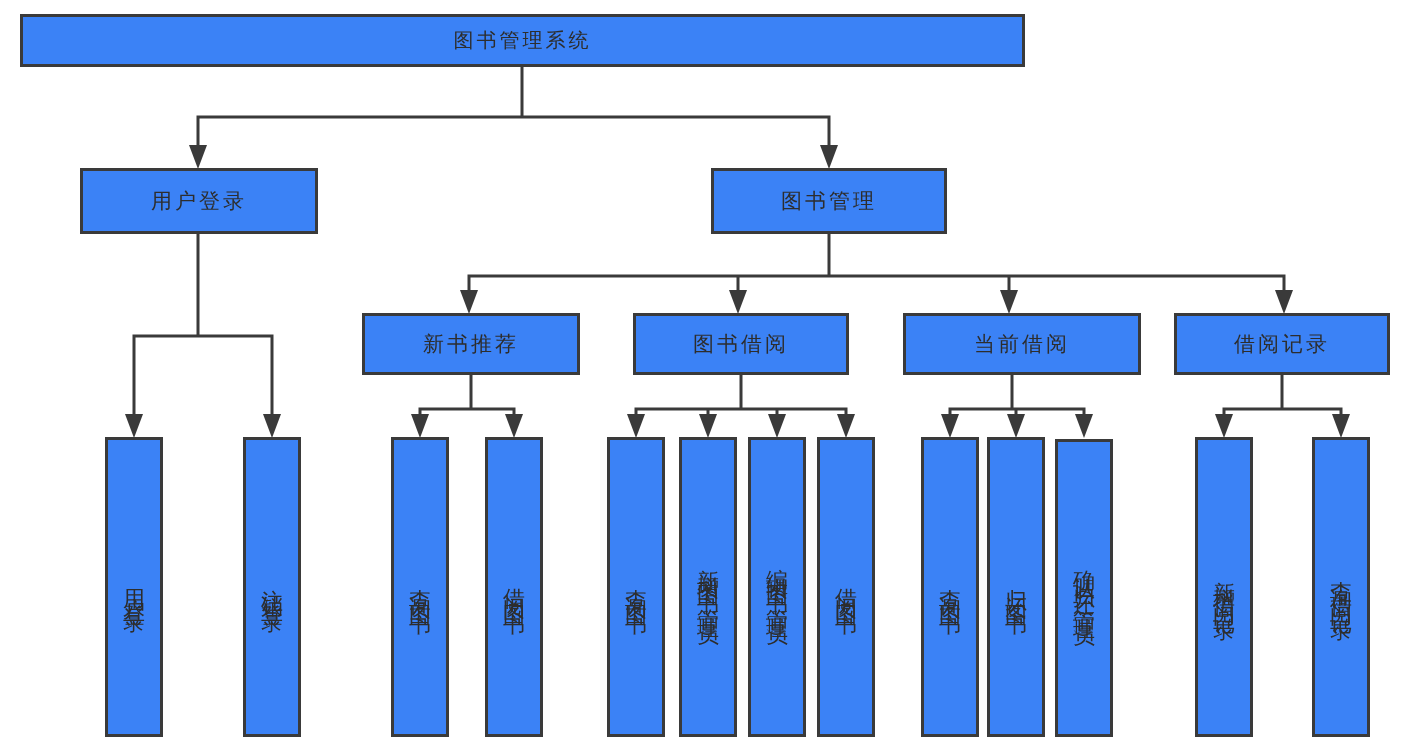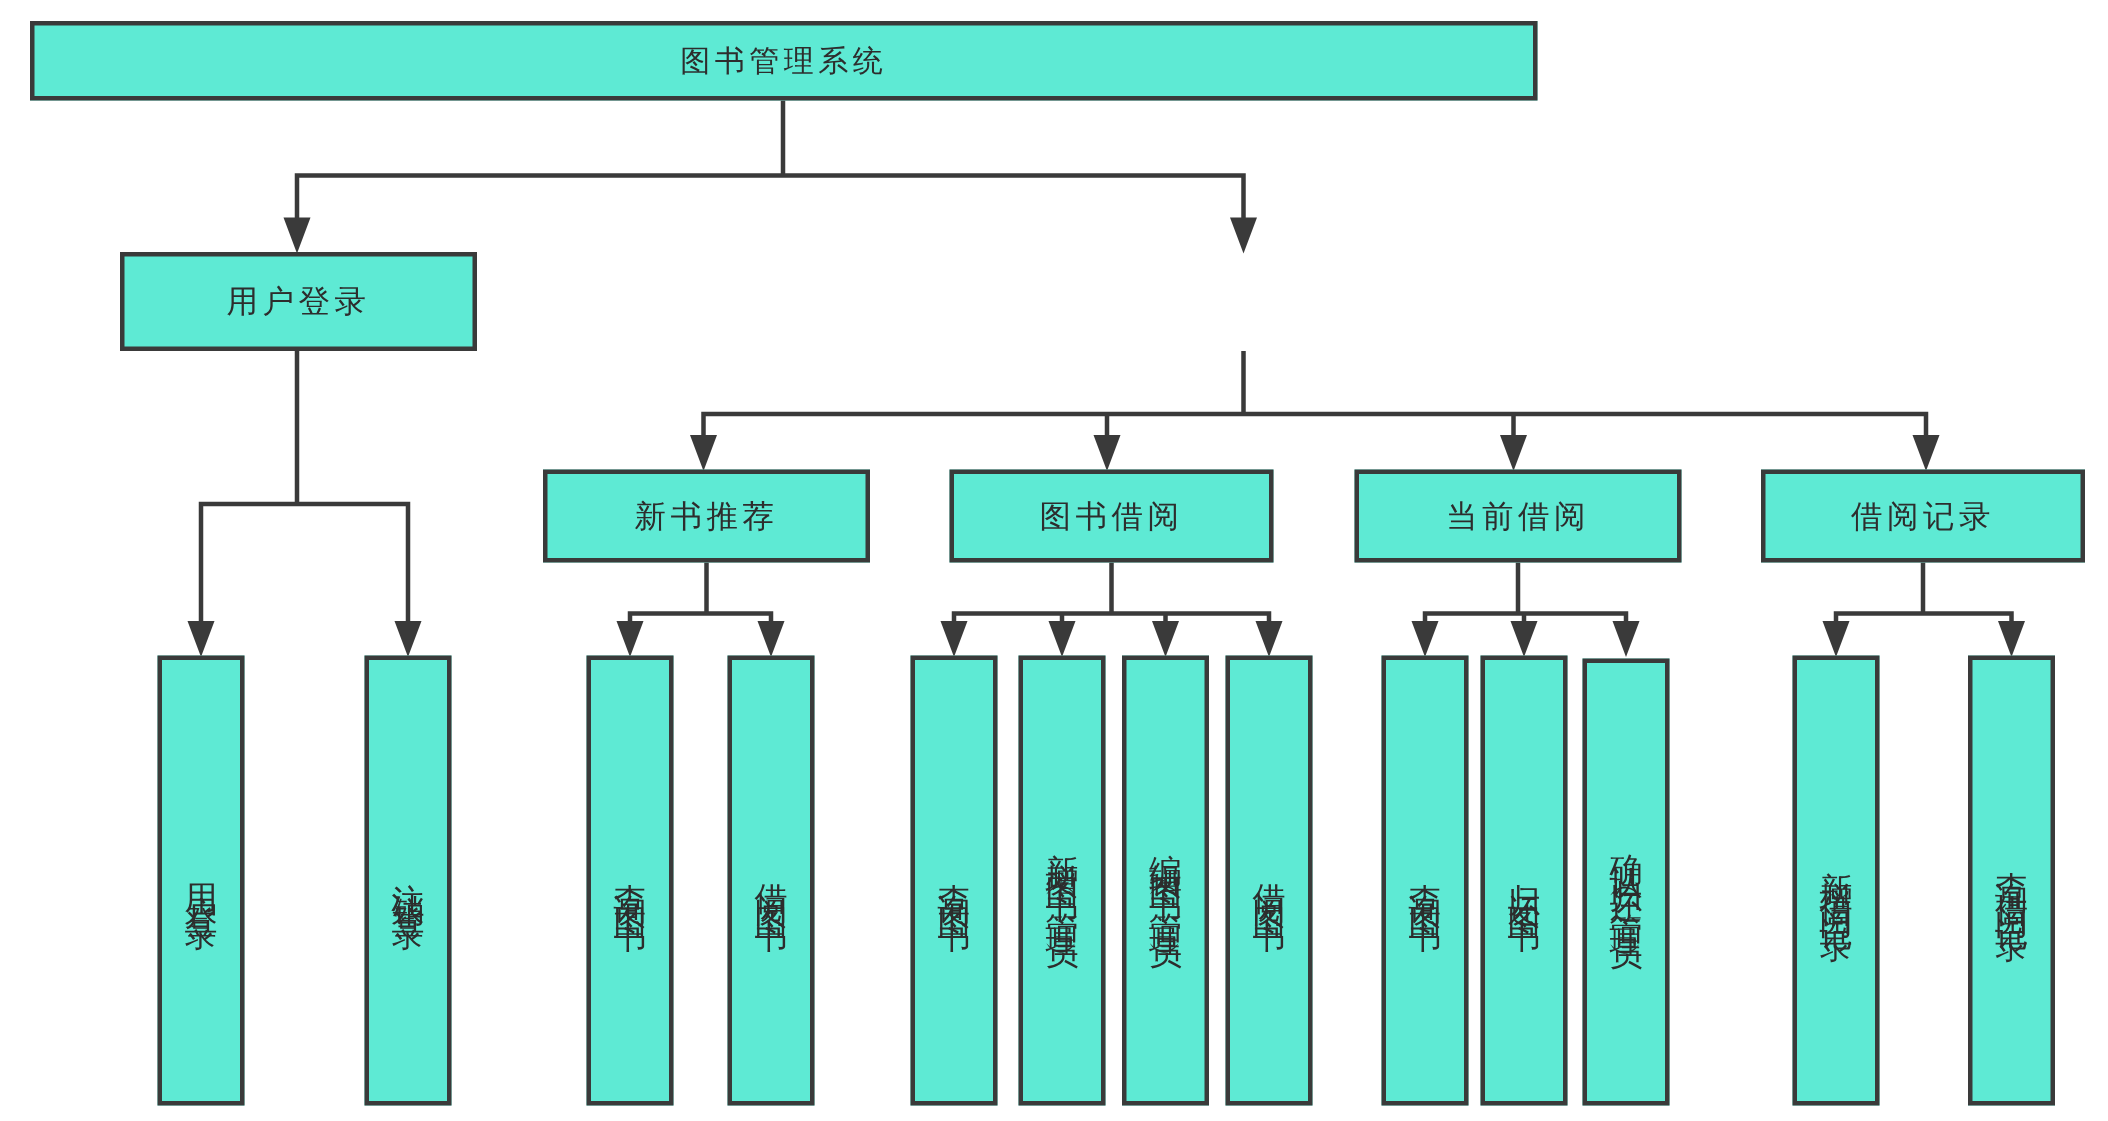--- a/index.html
+++ b/index.html
@@ -7,21 +7,21 @@
     position:relative;
     width:1405px;height:747px;
     background:var(--bg,#fff);
     font-family:"Liberation Sans","DejaVu Sans",sans-serif;
     overflow:hidden;
   }
   .connectors{position:absolute;left:0;top:0;width:1405px;height:747px;}
   .box{
     position:absolute;
     border:3px solid var(--line,#3a3a3a);
-    background:#5eead4;
+    background:#3b82f6;
     box-sizing:border-box;
     display:flex;align-items:center;justify-content:center;
     color:var(--ink,#2d2d2d);
   }
   .box.h span{
     font-size:21px;
     letter-spacing:3px;
     white-space:nowrap;
   }
   .box.root span{font-size:20px;letter-spacing:3px;}
@@ -88,28 +88,31 @@
     </g>
   </svg>
 
   <div class="box h root" style="left:20px;top:14px;width:1005px;height:53px">
     <span>图书管理系统</span>
   </div>
 
   <div class="box h" style="left:80px;top:168px;width:238px;height:66px">
     <span>用户登录</span>
   </div>
+  <div class="box h" style="left:711px;top:168px;width:236px;height:66px">
+    <span>图书管理</span>
+  </div>
 
   <div class="box h" style="left:633px;top:313px;width:216px;height:62px">
     <span>图书借阅</span>
   </div>
   <div class="box h" style="left:362px;top:313px;width:218px;height:62px">
     <span>新书推荐</span>
   </div>
-  <div class="box h" style="left:903px;top:313px;width:218px;height:62px">
+  <div class="box h" style="left:903px;top:313px;width:238px;height:62px">
     <span>当前借阅</span>
   </div>
   <div class="box h" style="left:1174px;top:313px;width:216px;height:62px">
     <span>借阅记录</span>
   </div>
 
   <div class="box v" style="left:105px;top:437px;width:58px;height:300px">
     <span>用户登录</span>
   </div>
   <div class="box v" style="left:243px;top:437px;width:58px;height:300px">

